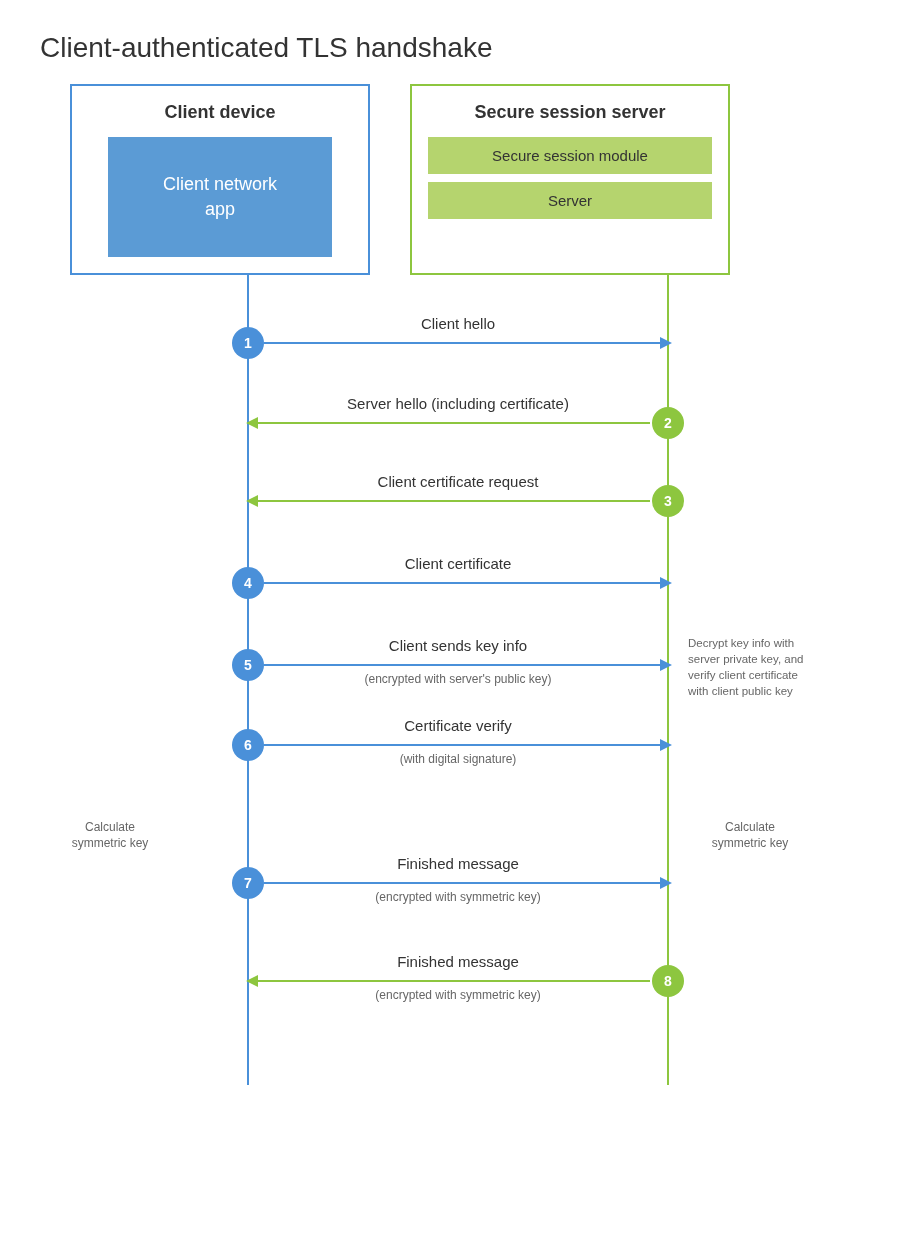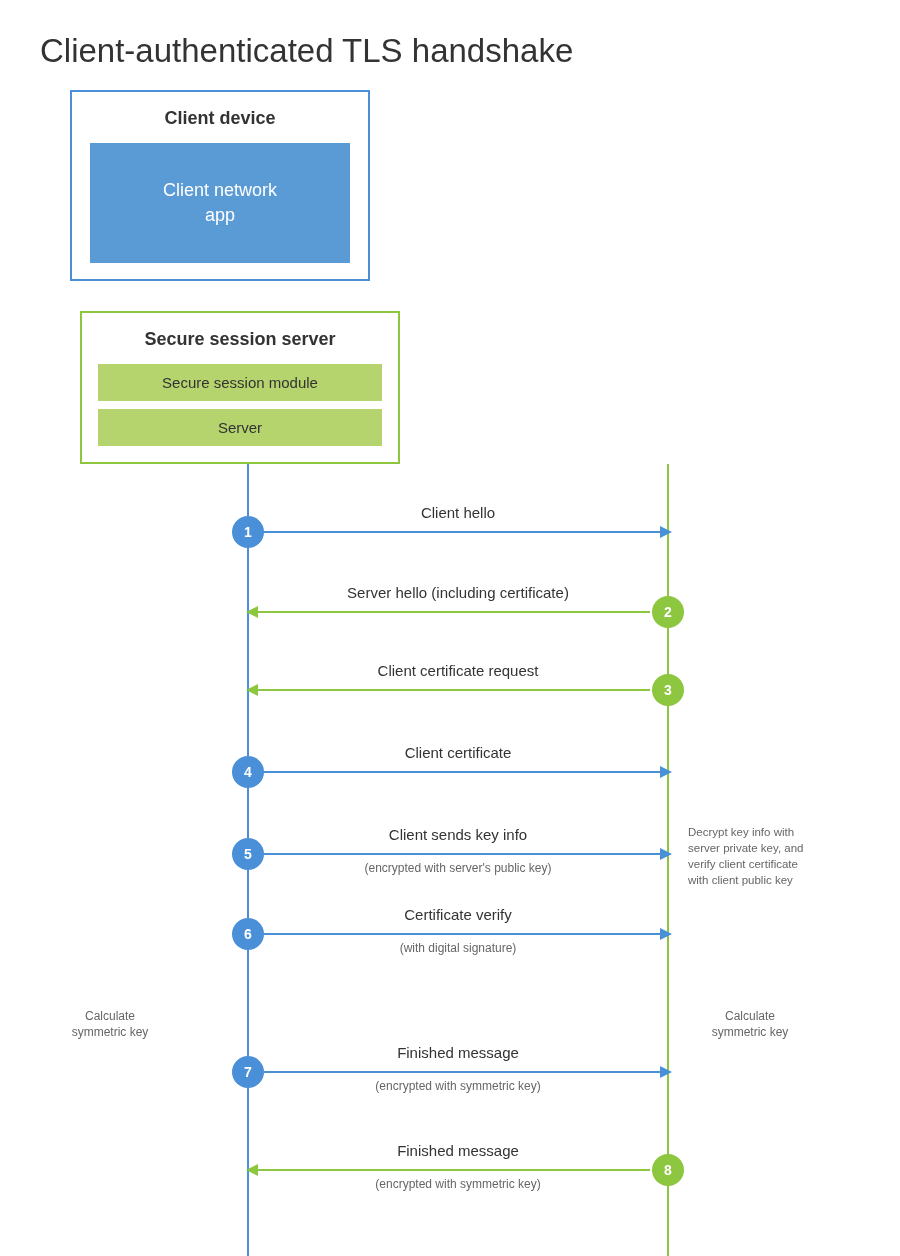--- a/index.html
+++ b/index.html
@@ -6,40 +6,39 @@
     body {
       background: #fff;
       font-family: 'Segoe UI', Arial, sans-serif;
       width: 900px;
       min-height: 1256px;
       position: relative;
       overflow-x: hidden;
     }
 
     .page-title {
-      font-size: 33px;
+      font-size: 28px;
       font-weight: 300;
       color: #333;
       padding: 32px 40px 20px 40px;
     }
 
     .diagram-area {
       position: relative;
       width: 900px;
       padding: 0 30px;
     }
 
     
     .boxes-row {
       display: flex;
       justify-content: flex-start;
       gap: 30px;
       padding: 0 40px;
       margin-bottom: 0;
-      flex-direction: column;
     }
 
     .client-box {
       border: 2.5px solid #4a90d9;
       width: 300px;
       padding: 16px;
       display: flex;
       flex-direction: column;
       align-items: center;
     }
@@ -58,21 +57,21 @@
       font-weight: 700;
       font-size: 18px;
       color: #333;
       margin-bottom: 14px;
       text-align: center;
     }
 
     .client-inner {
       background: #5b9bd5;
       color: #fff;
-      width: 260px;
+      width: 224px;
       height: 120px;
       display: flex;
       align-items: center;
       justify-content: center;
       font-size: 18px;
       text-align: center;
       line-height: 1.4;
     }
 
     .server-components {

